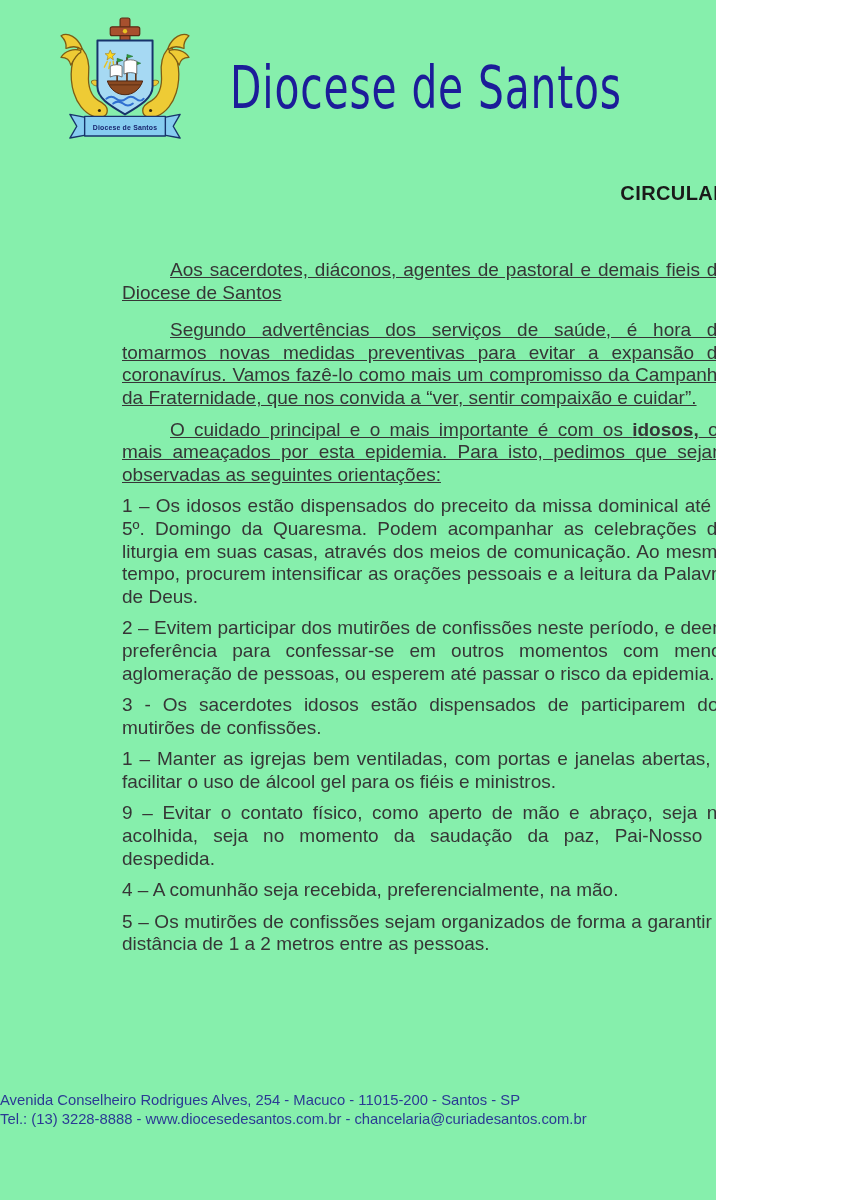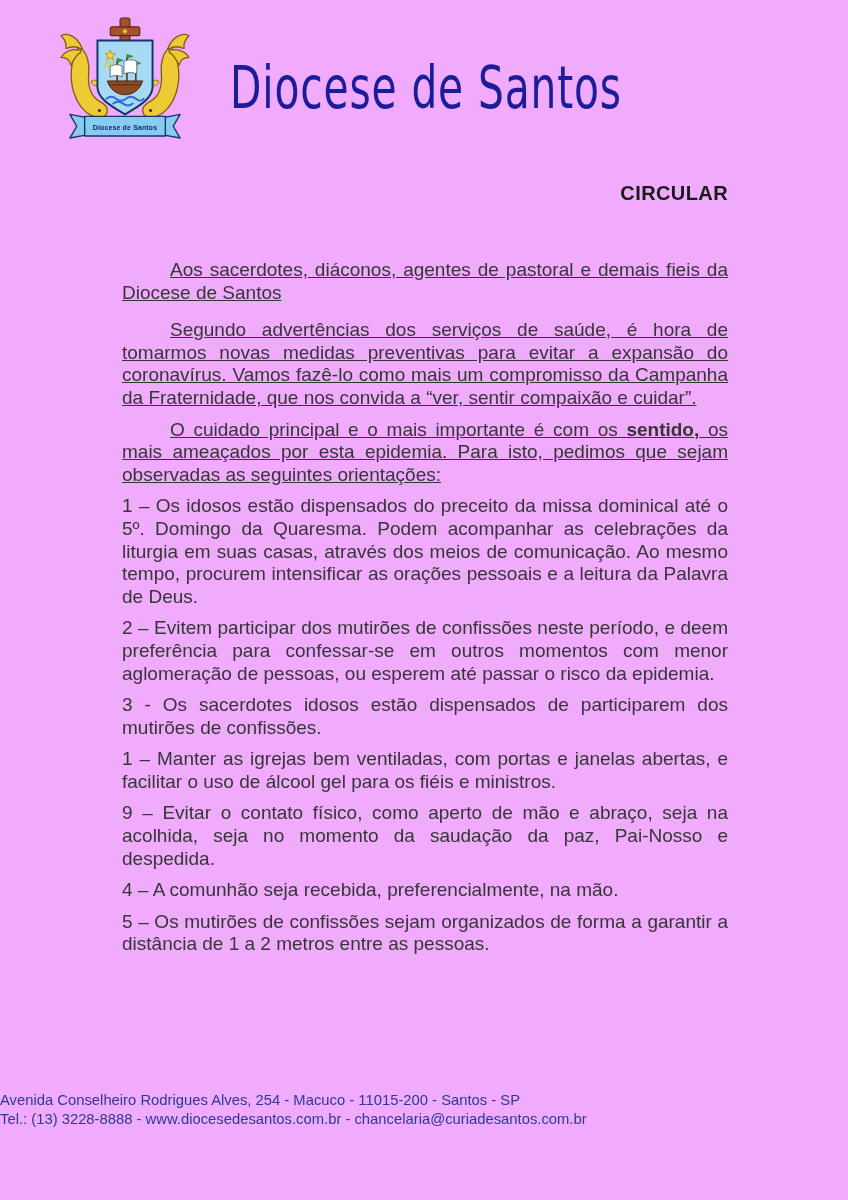--- a/index.html
+++ b/index.html
@@ -1,17 +1,17 @@
 <!DOCTYPE html>
 <html style="--title_blue: #1c1c99; --footer_blue: #2b3a94; --body_text: #363636; --shield_blue: #a6d9f3; --banner_blue: #86ccf0; --fish_gold: #eecb35; --ship_brown: #8a4a22; --cross_red: #a8502e;"><head>
 <meta charset="utf-8">
 <style>
   html,body { margin:0; padding:0; background:#ffffff; }
   .page {
-    position:relative; width:848px; height:1200px; background:#f0abfc;
+    position:relative; width:716px; height:1200px; background:#86efac;
     font-family:"Liberation Sans","DejaVu Sans",sans-serif; overflow:hidden;
   }
 
   
   .coa { position:absolute; left:56px; top:16px; width:138px; height:124px; }
   .coa .cross   { fill:var(--cross_red,#a8502e); stroke:#5c2a14; stroke-width:1.2; }
   .coa .fish    { fill:var(--fish_gold,#eecb35); stroke:#7c5c14; stroke-width:1.3; stroke-linejoin:round; }
   .coa .shield-bg { fill:var(--shield_blue,#a6d9f3); stroke:#17336b; stroke-width:2; stroke-linejoin:round; }
   .coa .star    { fill:#ffd91e; stroke:#a8861a; stroke-width:0.7; }
   .coa .ray     { stroke:#e8c322; stroke-width:1.4; stroke-linecap:round; }
@@ -111,21 +111,21 @@
 
   <div class="brand-title">Diocese de Santos</div>
 
   <div class="doc-heading">CIRCULAR</div>
 
   <div class="content">
     <p class="para indent">Aos sacerdotes, diáconos, agentes de pastoral e demais fieis da Diocese de Santos</p>
 
     <p class="para indent space-top">Segundo advertências dos serviços de saúde, é hora de tomarmos novas medidas preventivas para evitar a expansão do coronavírus. Vamos fazê-lo como mais um compromisso da Campanha da Fraternidade, que nos convida a “ver, sentir compaixão e cuidar”.</p>
 
-    <p class="para indent"><span>O cuidado principal e o mais importante é com os </span><b>sentido,</b><span> os mais ameaçados por esta epidemia. Para isto, pedimos que sejam observadas as seguintes orientações:</span></p>
+    <p class="para indent"><span>O cuidado principal e o mais importante é com os </span><b>idosos,</b><span> os mais ameaçados por esta epidemia. Para isto, pedimos que sejam observadas as seguintes orientações:</span></p>
 
     <p class="para">1 – Os idosos estão dispensados do preceito da missa dominical até o 5º. Domingo da Quaresma. Podem acompanhar as celebrações da liturgia em suas casas, através dos meios de comunicação. Ao mesmo tempo, procurem intensificar as orações pessoais e a leitura da Palavra de Deus.</p>
     <p class="para">2 – Evitem participar dos mutirões de confissões neste período, e deem preferência para confessar-se em outros momentos com menor aglomeração de pessoas, ou esperem até passar o risco da epidemia.</p>
     <p class="para">3 - Os sacerdotes idosos estão dispensados de participarem dos mutirões de confissões.</p>
 
 
     <p class="para">1 – Manter as igrejas bem ventiladas, com portas e janelas abertas, e facilitar o uso de álcool gel para os fiéis e ministros.</p>
     <p class="para">9 – Evitar o contato físico, como aperto de mão e abraço, seja na acolhida, seja no momento da saudação da paz, Pai-Nosso e despedida.</p>
     <p class="para">4 – A comunhão seja recebida, preferencialmente, na mão.</p>
     <p class="para">5 – Os mutirões de confissões sejam organizados de forma a garantir a distância de 1 a 2 metros entre as pessoas.</p>

